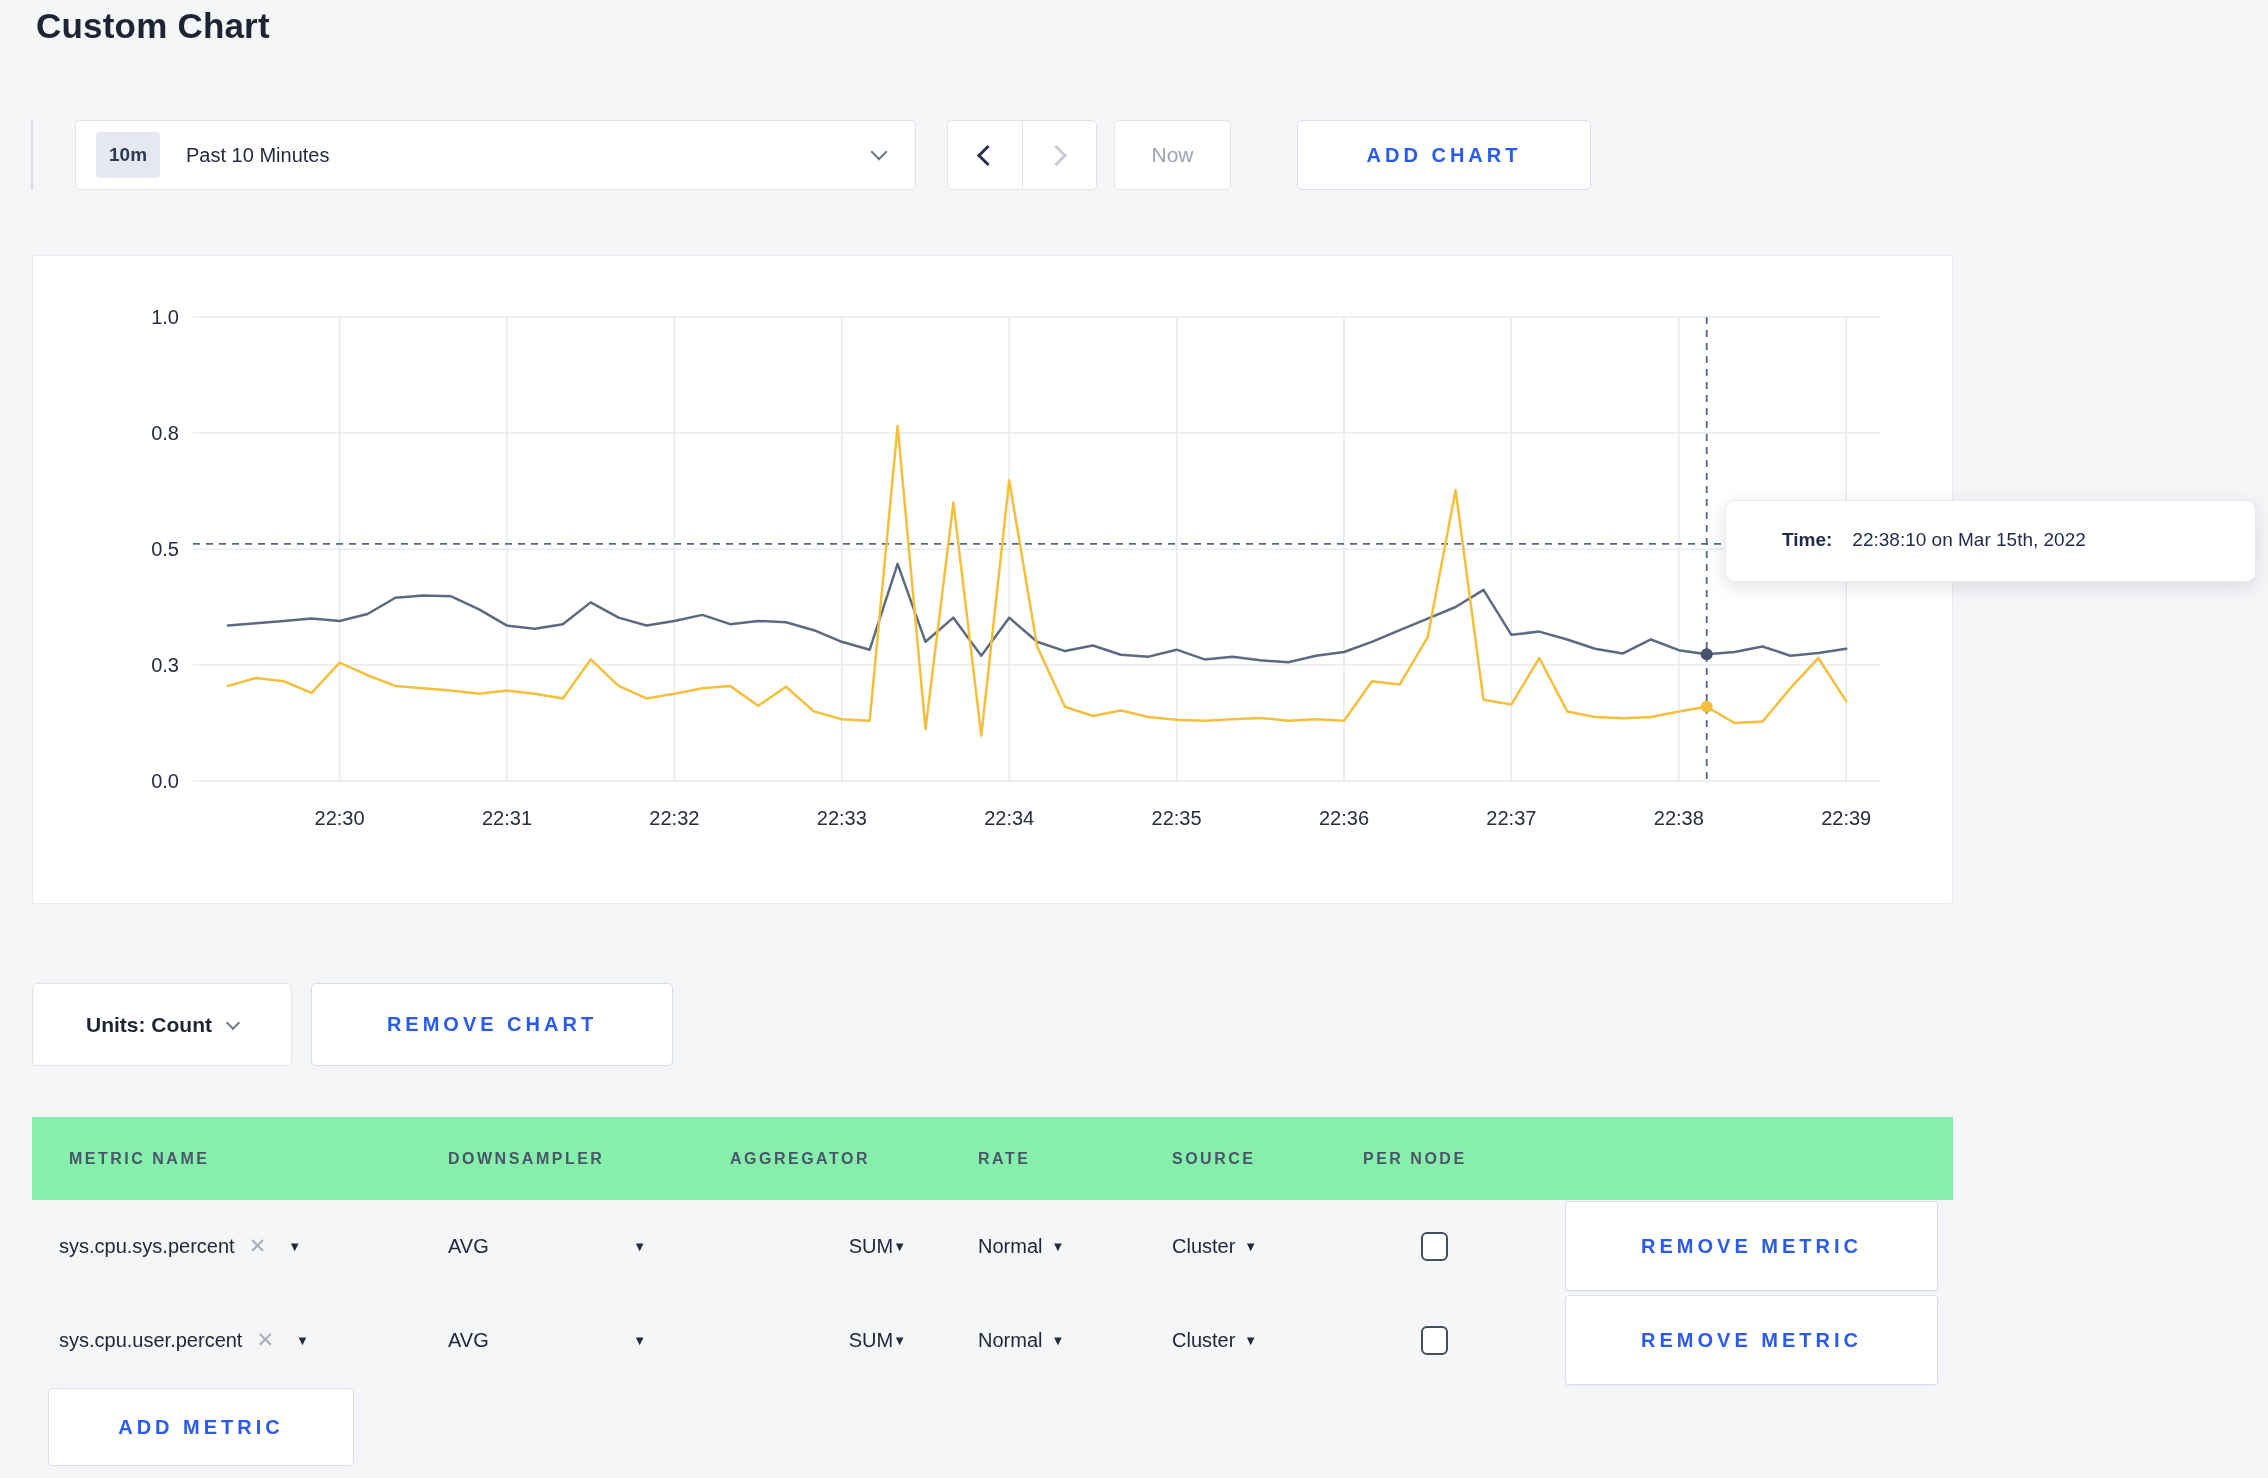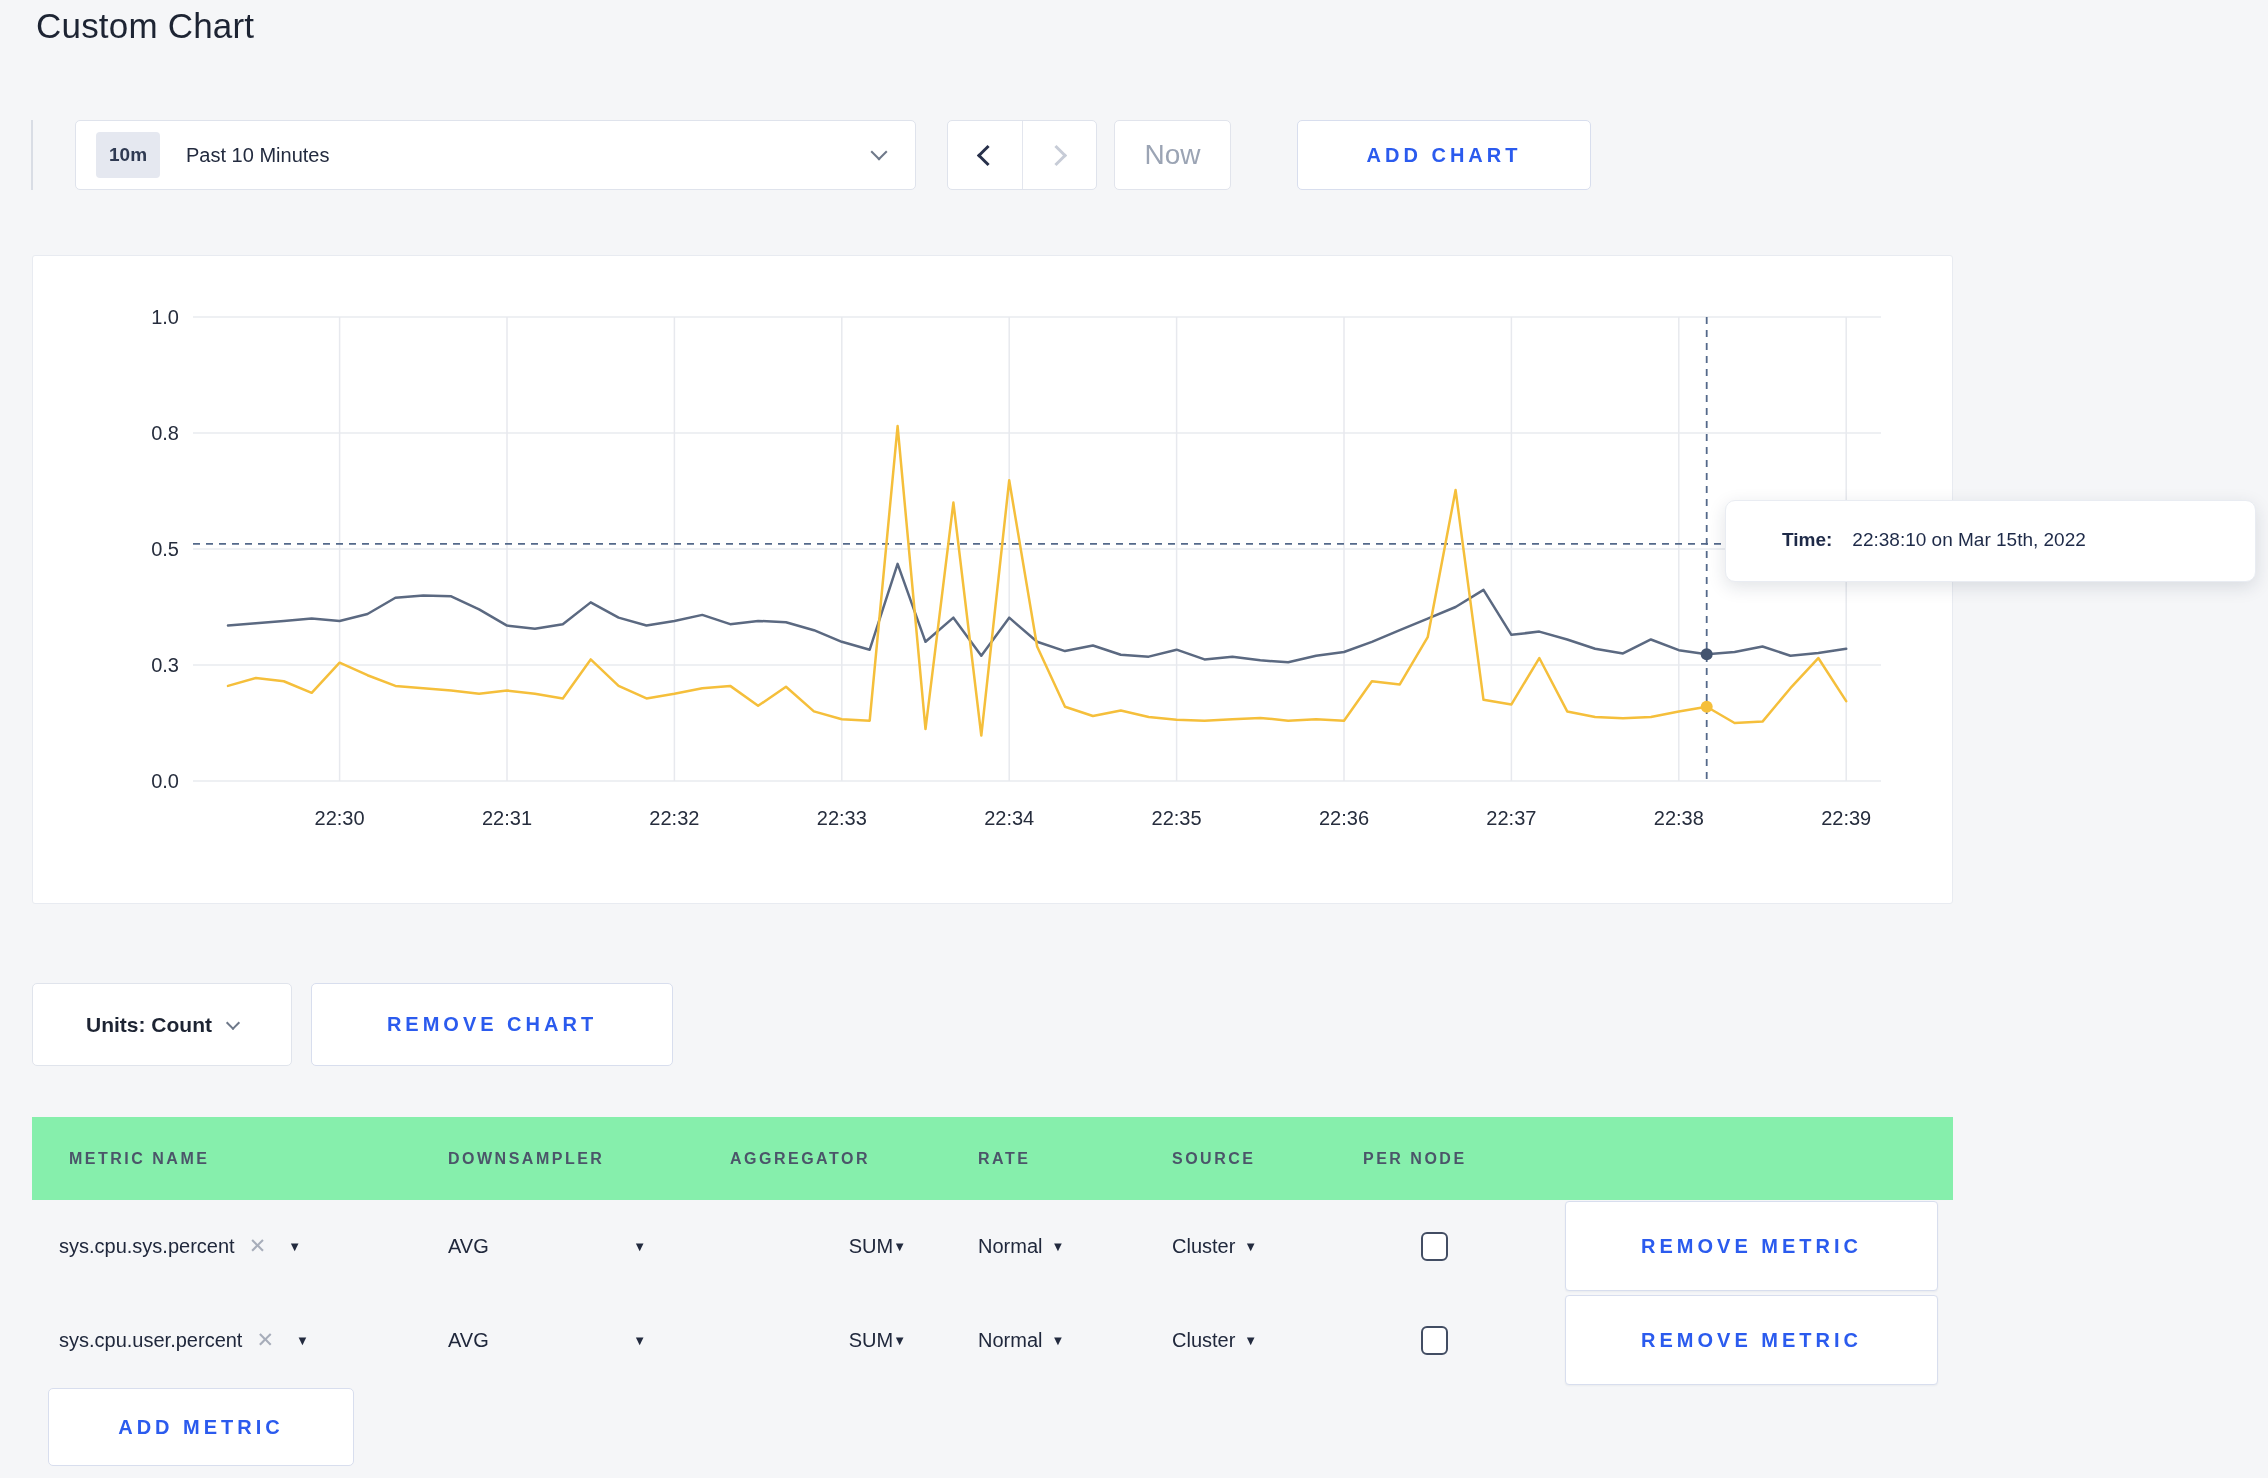--- a/index.html
+++ b/index.html
@@ -7,21 +7,21 @@
   html,body { width:2268px; height:1478px; }
   body {
     position:relative;
     background:#f5f6f8;
     font-family:"Liberation Sans","DejaVu Sans",sans-serif;
     color:#222b3f;
     overflow:hidden;
   }
   .page-title {
     position:absolute; left:36px; top:6px;
-    font-size:35px; font-weight:normal; color:#1d2433; letter-spacing:.2px;
+    font-size:35px; font-weight:bold; color:#1d2433; letter-spacing:.2px;
   }
   
   .toolbar-rule { position:absolute; left:31px; top:120px; width:2px; height:70px; background:#d9dde5; }
   .time-select {
     position:absolute; left:75px; top:120px; width:841px; height:70px;
     background:#fff; border:1.5px solid #dfe3ec; border-radius:5px;
     display:flex; align-items:center; cursor:pointer;
   }
   .time-badge {
     margin-left:20px; background:#e5e8f0; border-radius:4px;
@@ -41,21 +41,21 @@
     background:#fff; border:1.5px solid #dfe3ec; border-radius:5px; display:flex;
   }
   .pager-btn { flex:1; display:flex; align-items:center; justify-content:center; cursor:pointer; }
   .pager-btn.prev { border-right:1.5px solid #e3e6ee; }
   .pager-btn.prev .chev { width:15px; height:15px; border-color:#27304a; border-width:3px; }
   .pager-btn.next .chev { width:15px; height:15px; border-color:#c7ccd7; border-width:3px; }
   .now-btn {
     position:absolute; left:1114px; top:120px; width:117px; height:70px;
     background:#fff; border:1.5px solid #e1e4ec; border-radius:5px;
     display:flex; align-items:center; justify-content:center;
-    font-size:28px; color:#9ba4b4; cursor:pointer;
+    font-size:21px; color:#9ba4b4; cursor:pointer;
   }
   .cta {
     background:#fff; border:1.5px solid #d8deee; border-radius:5px;
     display:flex; align-items:center; justify-content:center;
     font-size:20px; font-weight:bold; letter-spacing:4px; color:#2b5bee; cursor:pointer;
   }
   .add-chart-btn { position:absolute; left:1297px; top:120px; width:294px; height:70px; }
   
   .chart-card {
     position:absolute; left:32px; top:255px; width:1921px; height:649px;

